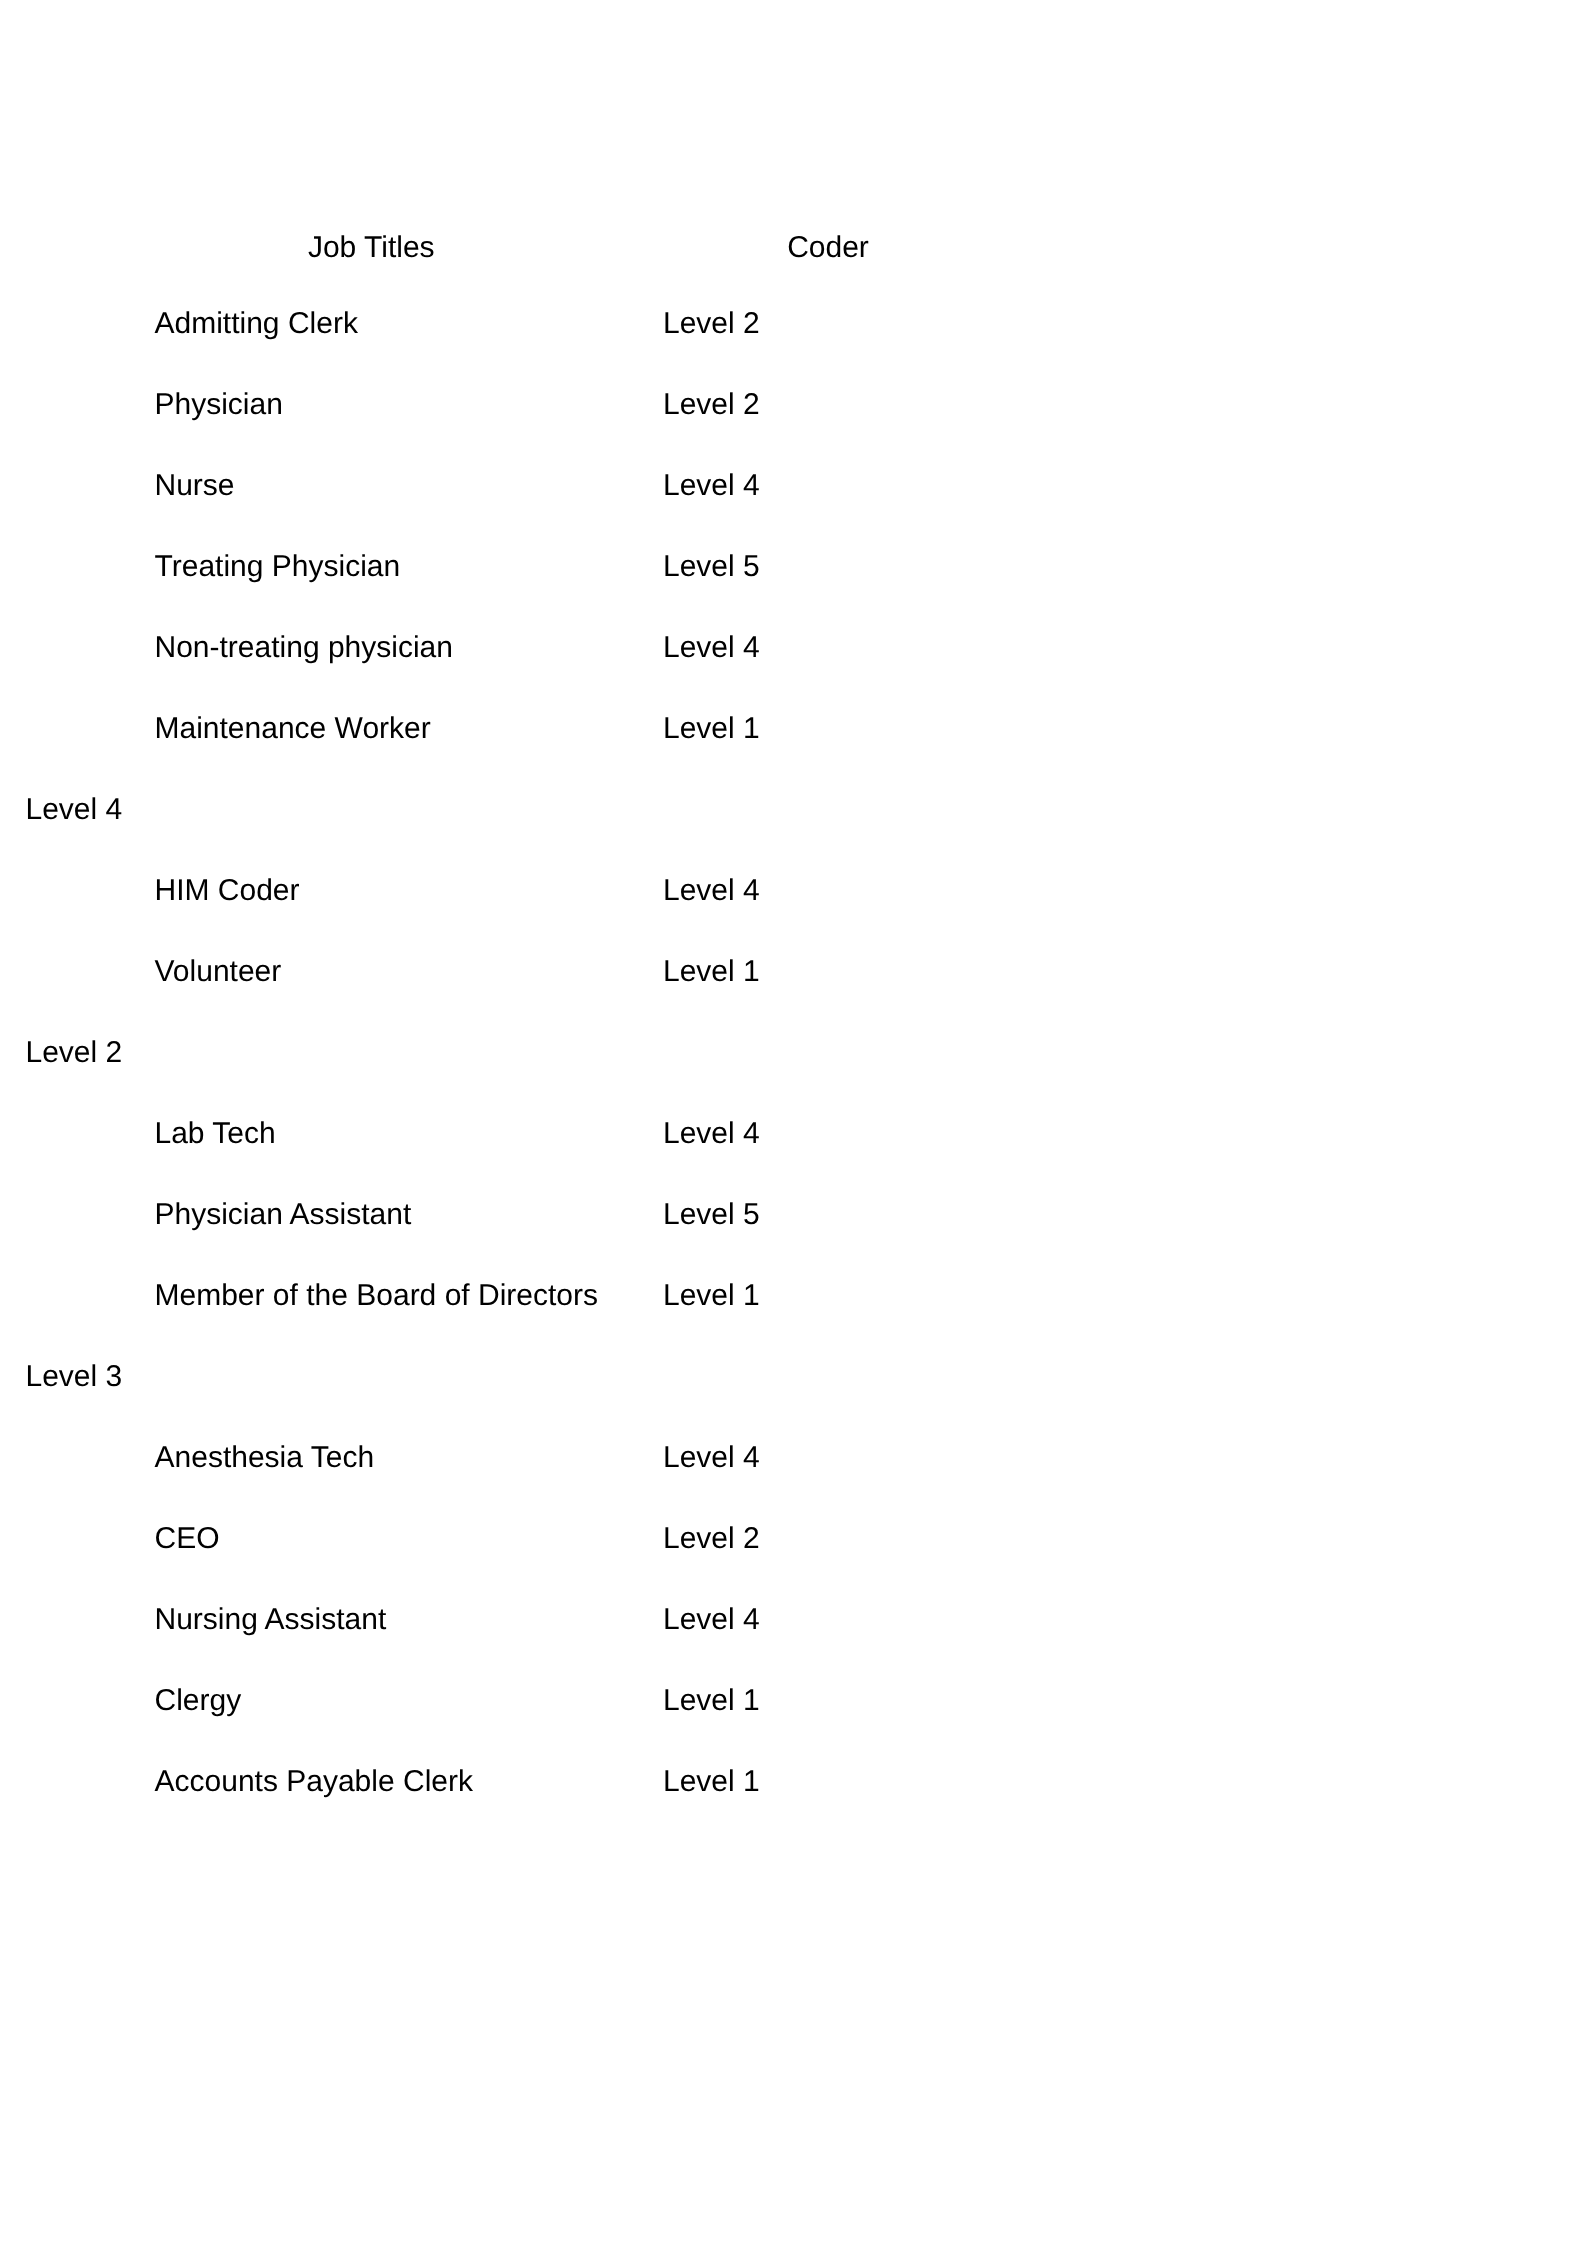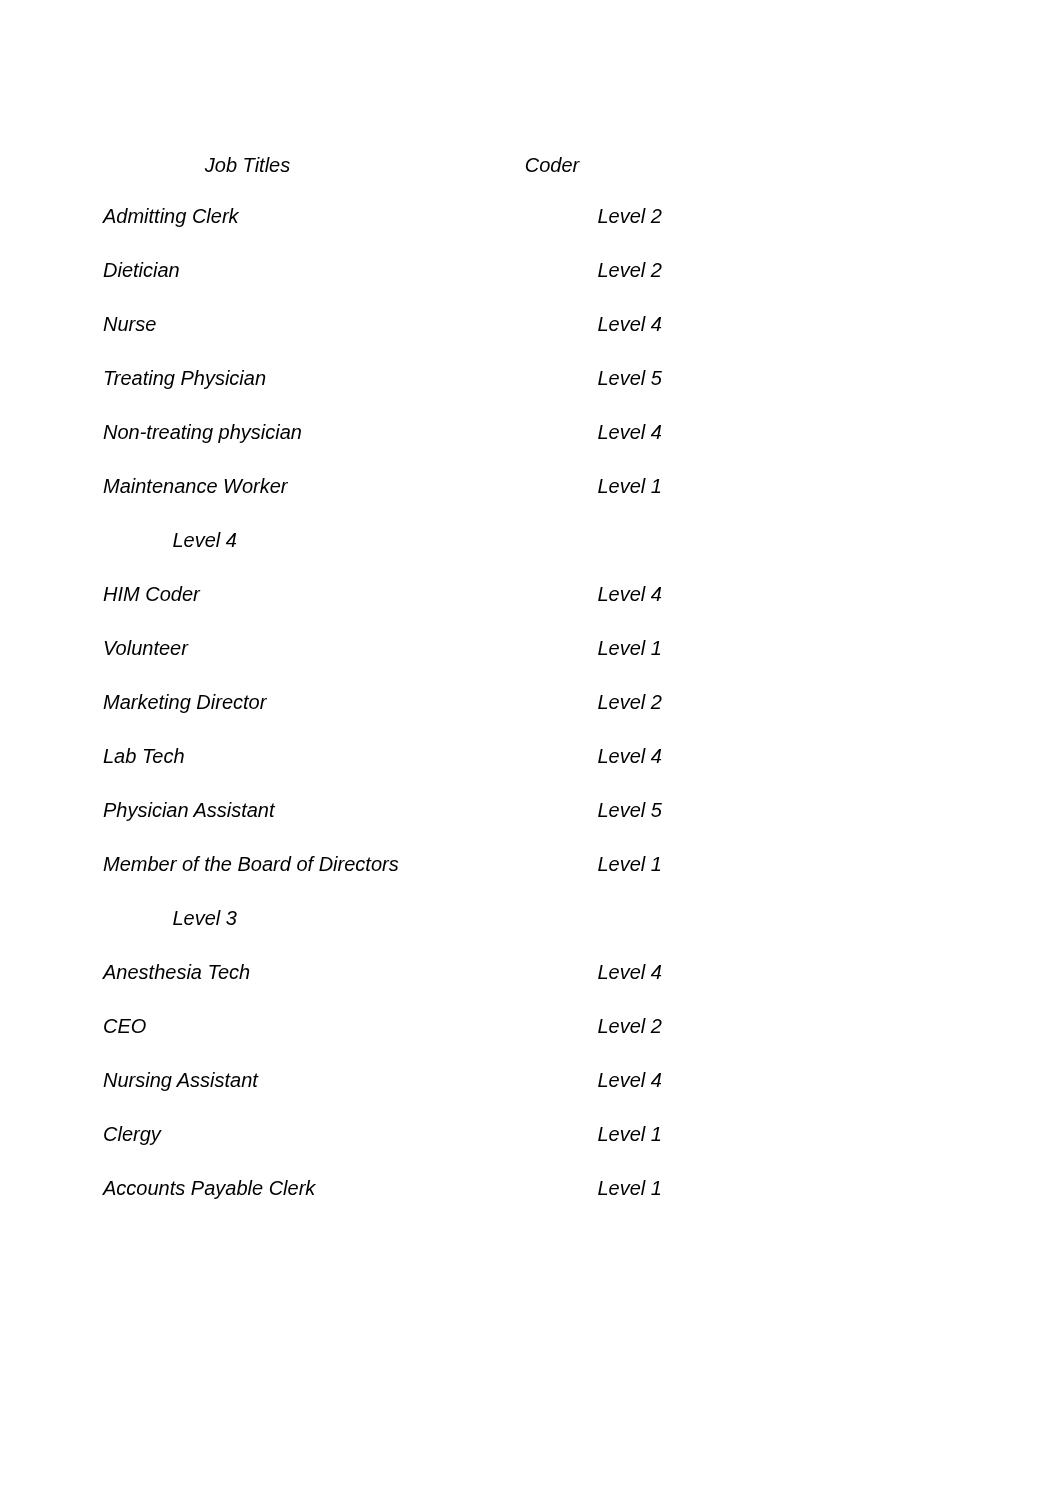--- a/index.html
+++ b/index.html
@@ -9,21 +9,20 @@
       width: 1062px;
       height: 1506px;
       font-family: "Segoe UI", "Helvetica Neue", Arial, sans-serif;
       color: #000000;
       font-size: 20px;
     }
     .page {
       box-sizing: border-box;
       padding: 154px 17px 0 0;
       width: 886px;
-      font-style: italic;
     }
     .header-row {
       display: flex;
       margin-bottom: 28px;
     }
     .header-jobtitles {
       box-sizing: border-box;
       width: 425px;
       text-align: center;
       padding-left: 70px;
@@ -45,21 +44,21 @@
       box-sizing: border-box;
       width: 425px;
       padding-left: 103px;
     }
     .col-spacer {
       width: 17px;
     }
     .col-level {
       box-sizing: border-box;
       width: 220px;
-      text-align: right;
+      text-align: left;
     }
     .rows-wrap .row:last-child {
       margin-bottom: 12px;
     }
   </style>
 </head>
 <body>
 
 <div class="page">
 
@@ -70,21 +69,21 @@
   </div>
 
   <div class="rows-wrap">
 
   <div class="row">
         <div class="col-title">Admitting Clerk</div>
         <div class="col-spacer"></div>
         <div class="col-level">Level 2</div>
       </div>
       <div class="row">
-        <div class="col-title">Dietician</div>
+        <div class="col-title">Physician</div>
         <div class="col-spacer"></div>
         <div class="col-level">Level 2</div>
       </div>
       <div class="row">
         <div class="col-title">Nurse</div>
         <div class="col-spacer"></div>
         <div class="col-level">Level 4</div>
       </div>
       <div class="row">
         <div class="col-title">Treating Physician</div>
@@ -109,21 +108,20 @@
         <div class="col-title">HIM Coder</div>
         <div class="col-spacer"></div>
         <div class="col-level">Level 4</div>
       </div>
       <div class="row">
         <div class="col-title">Volunteer</div>
         <div class="col-spacer"></div>
         <div class="col-level">Level 1</div>
       </div>
       <div class="row">
-        <div class="col-title">Marketing Director</div>
         <div class="col-spacer"></div>
         <div class="col-level">Level 2</div>
       </div>
       <div class="row">
         <div class="col-title">Lab Tech</div>
         <div class="col-spacer"></div>
         <div class="col-level">Level 4</div>
       </div>
       <div class="row">
         <div class="col-title">Physician Assistant</div>

